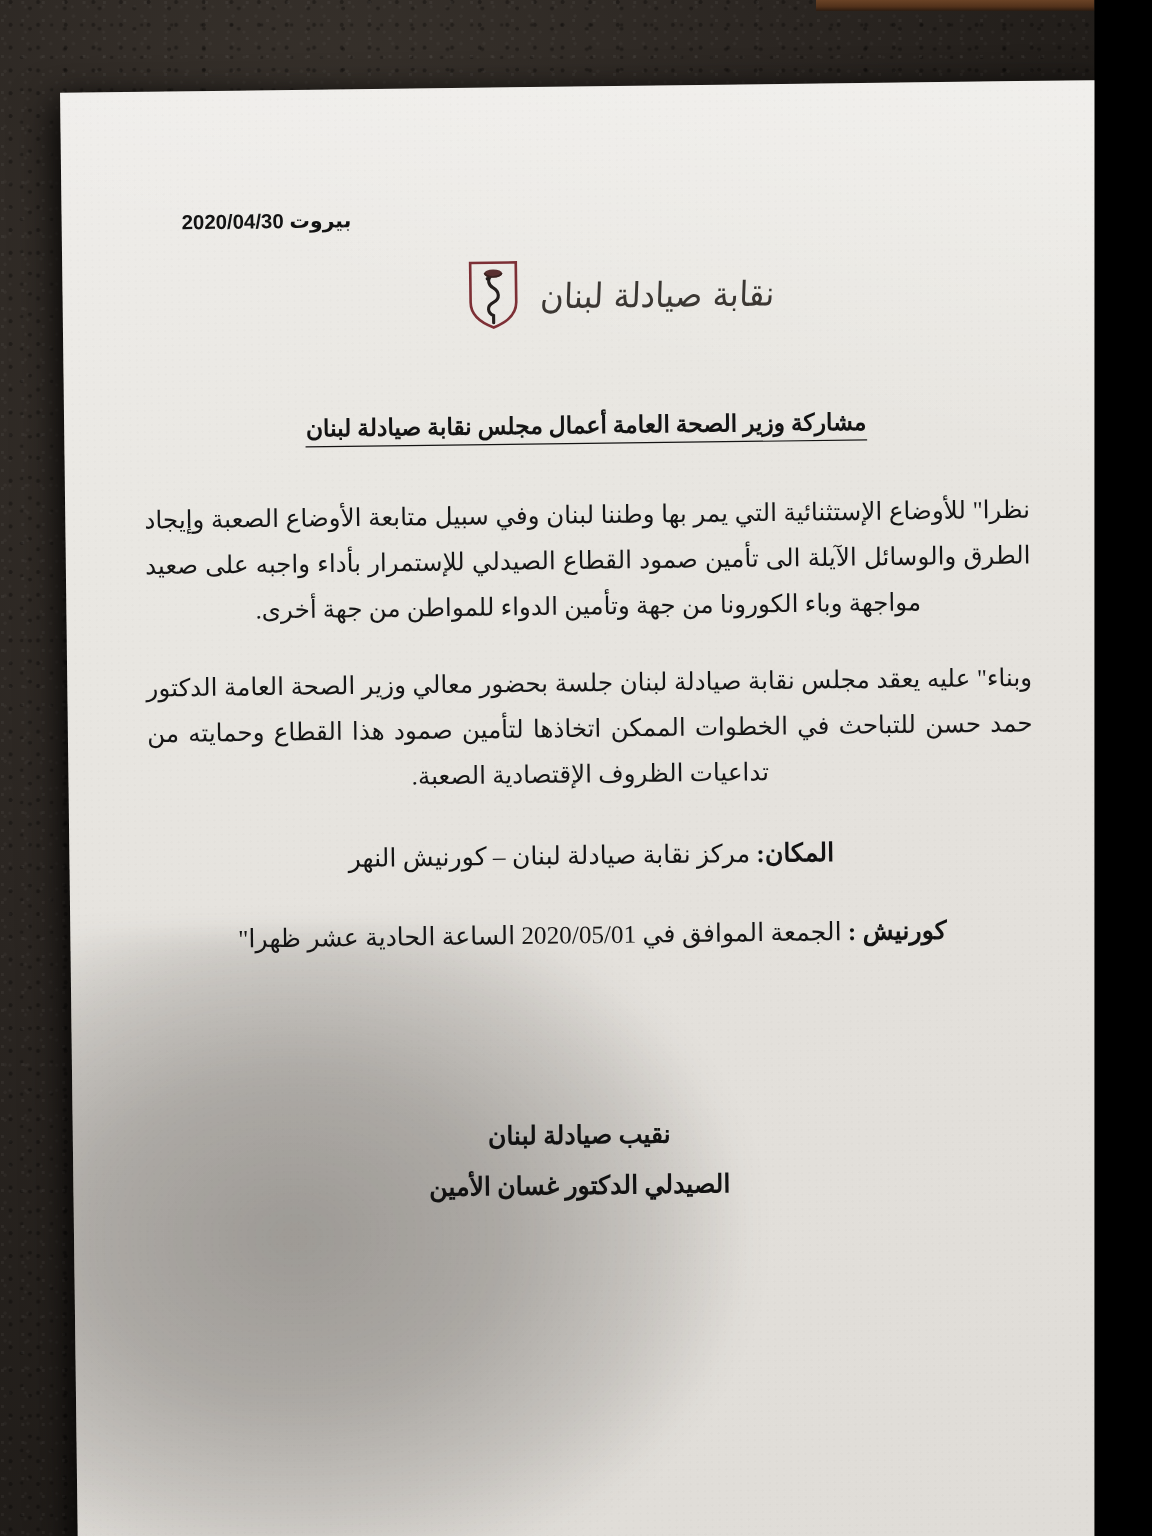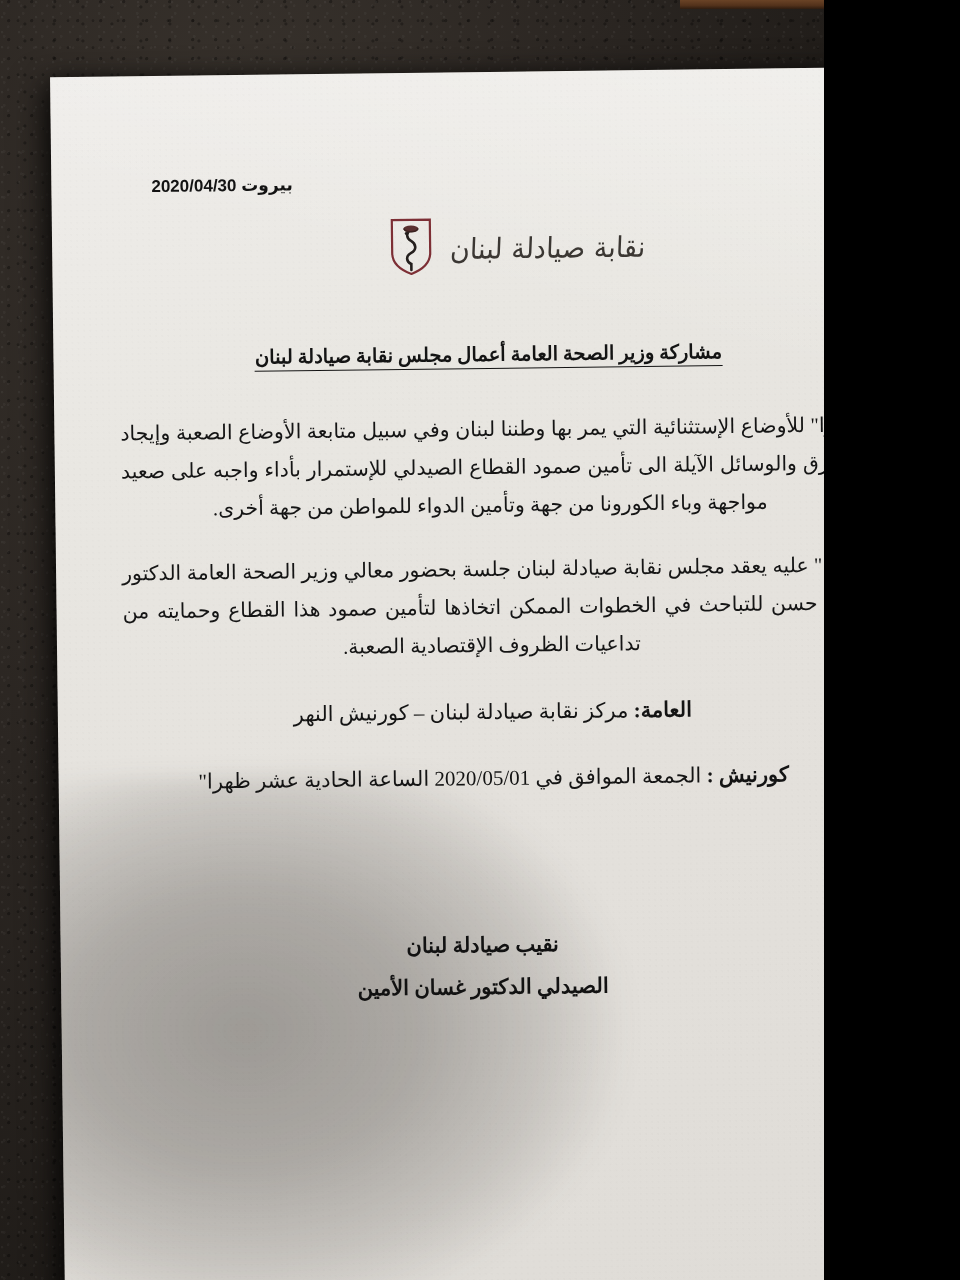--- a/index.html
+++ b/index.html
@@ -10,21 +10,21 @@
   body {
     width: 960px;
     height: 1280px;
     overflow: hidden;
     font-family: "Liberation Serif", "DejaVu Serif", serif;
   }
 
   
   #scene {
     position: relative;
-    width: 824px;
+    width: 912px;
     height: 1280px;
     overflow: hidden;
     background:
       radial-gradient(ellipse at 30% 20%, #3a342e 0%, #2b2622 45%, #181512 100%);
   }
   #desk-texture {
     position: absolute;
     inset: 0;
     background-image:
       radial-gradient(circle at 12% 14%, rgba(255,255,255,0.055) 0 1.2px, transparent 1.6px),
@@ -206,21 +206,21 @@
 
       <div class="doc-title">
         <span>مشاركة وزير الصحة العامة أعمال مجلس نقابة صيادلة لبنان</span>
       </div>
 
       <p class="body-para first">نظرا" للأوضاع الإستثنائية التي يمر بها وطننا لبنان وفي سبيل متابعة الأوضاع الصعبة وإيجاد الطرق والوسائل الآيلة الى تأمين صمود القطاع الصيدلي للإستمرار بأداء واجبه على صعيد مواجهة وباء الكورونا من جهة وتأمين الدواء للمواطن من جهة أخرى.</p>
 
       <p class="body-para second">وبناء" عليه يعقد مجلس نقابة صيادلة لبنان جلسة بحضور معالي وزير الصحة العامة الدكتور حمد حسن للتباحث في الخطوات الممكن اتخاذها لتأمين صمود هذا القطاع وحمايته من تداعيات الظروف الإقتصادية الصعبة.</p>
 
       <div class="info-line">
-        <span class="lbl">العامة:</span>
+        <span class="lbl">المكان:</span>
         <span>مركز نقابة صيادلة لبنان – كورنيش النهر</span>
       </div>
 
       <div class="info-line">
         <span class="lbl">كورنيش :</span>
         <span>الجمعة الموافق في 2020/05/01 الساعة الحادية عشر ظهرا"</span>
       </div>
 
       <div class="signature">
         <div>نقيب صيادلة لبنان</div>

